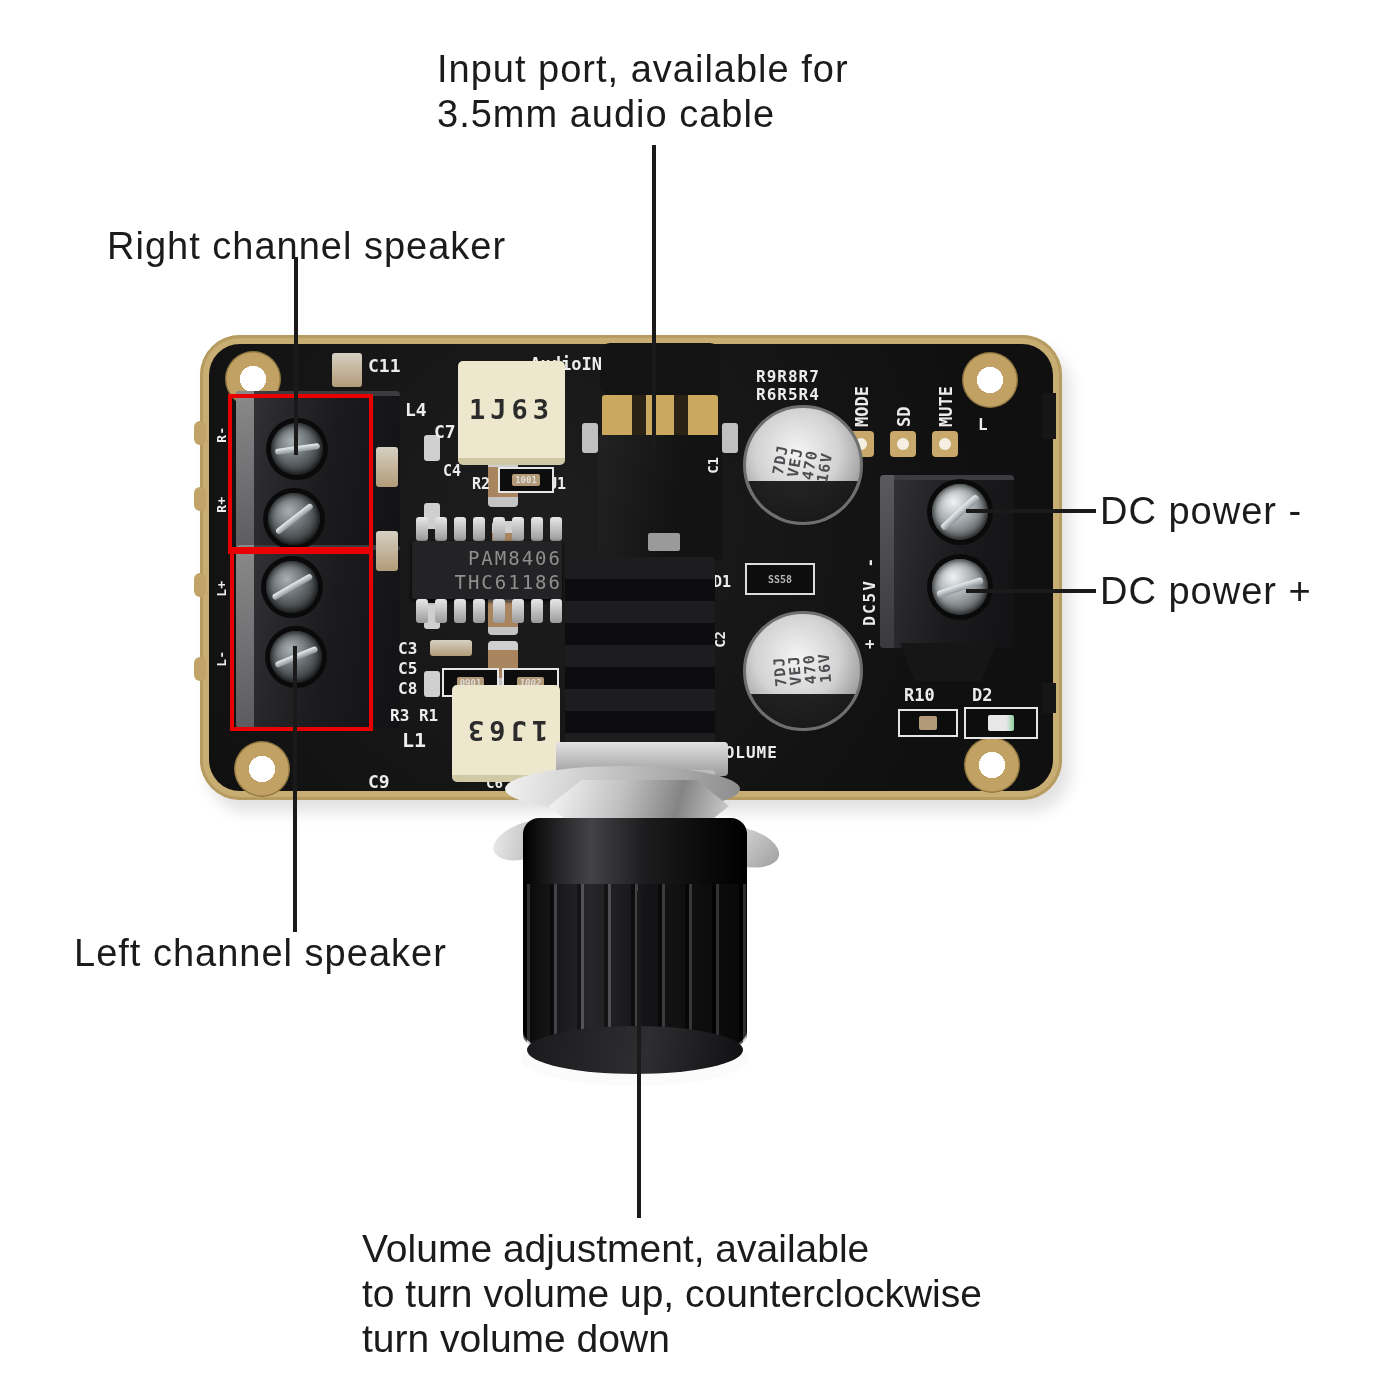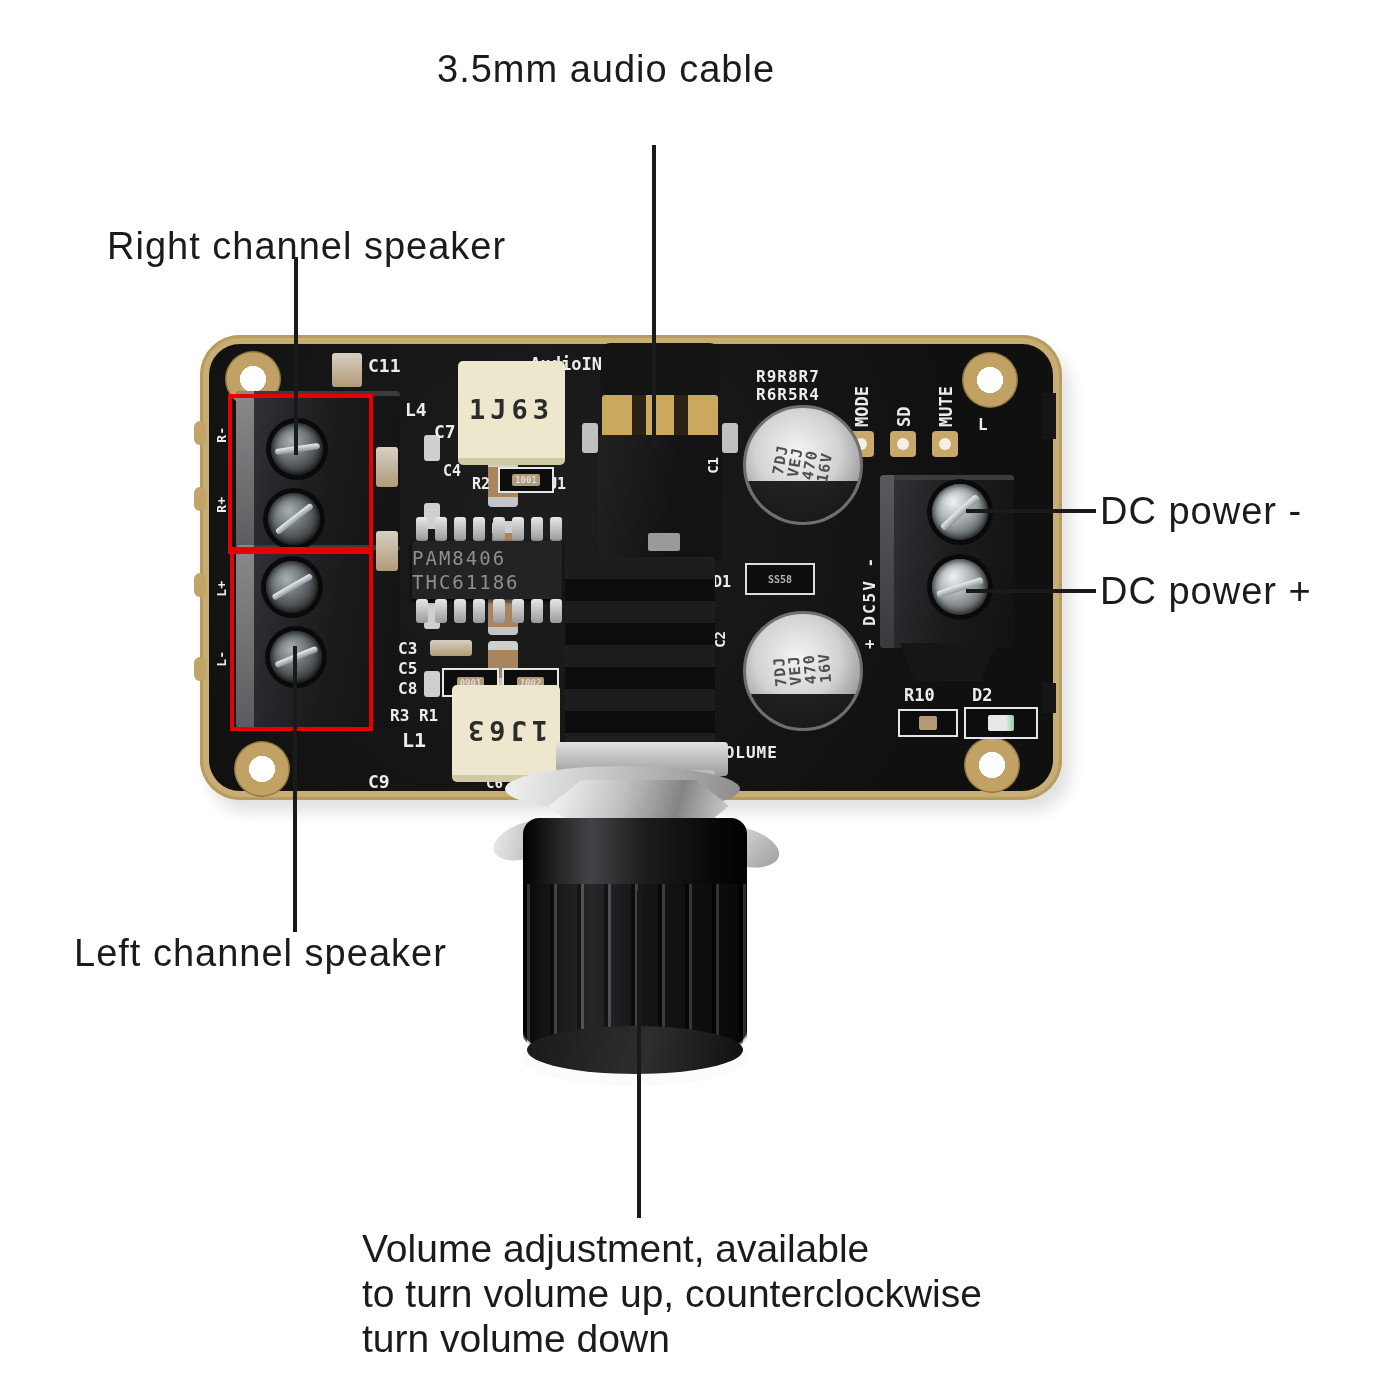--- a/index.html
+++ b/index.html
@@ -33,21 +33,21 @@
   .mlcc{position:absolute;border-radius:4px;
         background:linear-gradient(180deg,#cfcfcf 0 20%,#a8855f 20% 80%,#c4c4c4 80%);}
   .tanc{position:absolute;border-radius:3px;background:linear-gradient(180deg,#d6d0c2,#b29a78);}
   .ind{position:absolute;background:#ece7cd;border-radius:5px;border-bottom:7px solid #cfc9a6;
        display:flex;align-items:center;justify-content:center;z-index:2;}
   .ind span{font-family:"DejaVu Sans Mono",monospace;font-size:27px;font-weight:bold;
        color:#2b2b2b;letter-spacing:5px;}
   .pinrow{position:absolute;display:flex;justify-content:space-between;}
   .pin{width:12px;height:24px;background:linear-gradient(180deg,#e7e7e7,#9a9a9a);border-radius:3px;}
   .chip{position:absolute;background:#232325;border-radius:3px;display:flex;flex-direction:column;
-        align-items:flex-start;justify-content:center;box-shadow:0 2px 4px #000;}
+        align-items:flex-end;justify-content:center;box-shadow:0 2px 4px #000;}
   .chip div{font-family:"DejaVu Sans Mono",monospace;font-size:19px;line-height:24px;color:#8f8f8f;letter-spacing:2px;}
   .cap{position:absolute;width:114px;height:114px;border-radius:50%;overflow:hidden;
        background:radial-gradient(circle at 45% 38%,#f4f4f4 0%,#d2d2d2 45%,#9a9a9a 75%,#787878 100%);
        border:3px solid #6f6f6f;z-index:3;}
   .cap .shade{position:absolute;left:0;right:0;bottom:0;height:36%;background:rgba(8,8,8,.88);}
   .cap .mark{position:absolute;left:50%;top:50%;transform:translate(-50%,-52%) rotate(-80deg);
        font-family:"DejaVu Sans Mono",monospace;font-weight:bold;font-size:15px;line-height:15px;
        color:#4e4e52;text-align:center;letter-spacing:1px;}
   .outl{position:absolute;border:2px solid #e6e6e6;background:#0d0d0d;display:flex;
         align-items:center;justify-content:center;}
@@ -73,20 +73,21 @@
   .rimw{position:absolute;left:521px;top:1030px;width:228px;height:56px;border-radius:50%;background:#fbfbfb;z-index:9;}
   .rimd{position:absolute;left:527px;top:1026px;width:216px;height:48px;border-radius:50%;
         background:linear-gradient(100deg,#1a1a1c,#2e2e31 55%,#101012);z-index:10;}
 </style>
 </head>
 <body>
 
 <div id="canvas">
 
   <div class="lbl" style="left:437px;top:47px;">
+    <div>Input port, available for</div>
     <div>3.5mm audio cable</div>
   </div>
   <div class="lbl" style="left:107px;top:224px;">Right channel speaker</div>
   <div class="lbl" style="left:1100px;top:489px;">DC power -</div>
   <div class="lbl" style="left:1100px;top:569px;">DC power +</div>
   <div class="lbl" style="left:74px;top:931px;">Left channel speaker</div>
   <div class="lbl vol" style="left:362px;top:1226px;line-height:45px;">
     <div>Volume adjustment, available</div>
     <div>to turn volume up, counterclockwise</div>
     <div>turn volume down</div>

